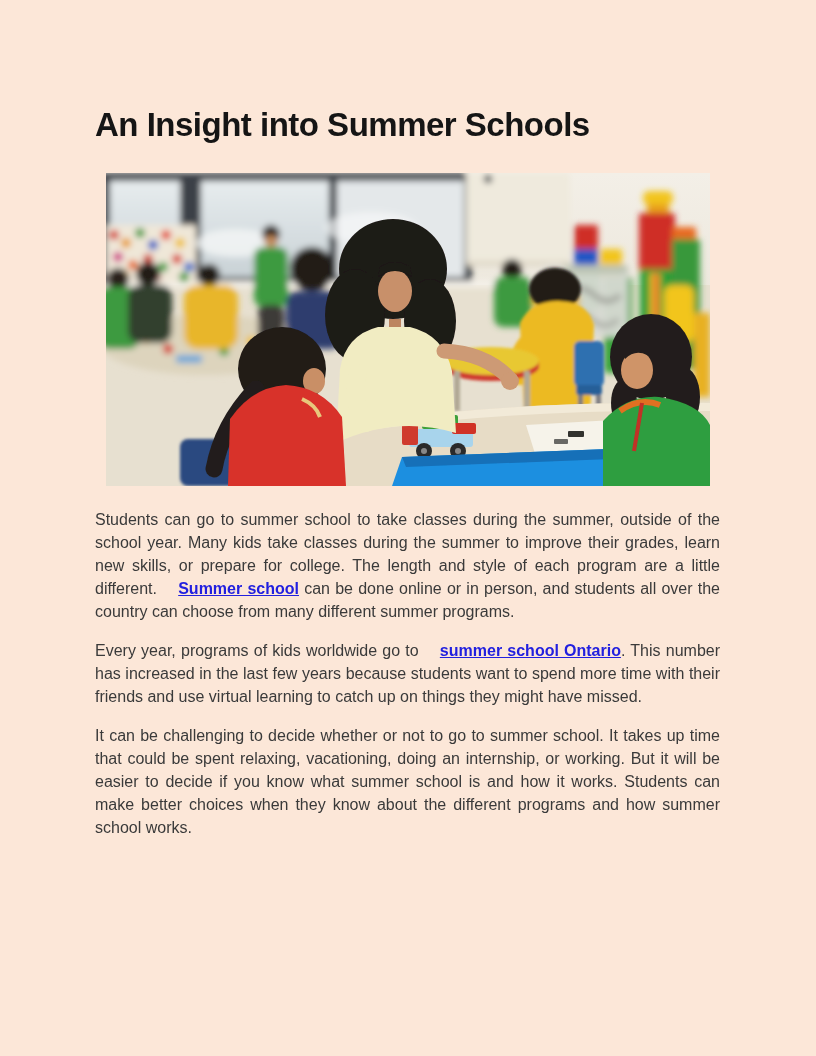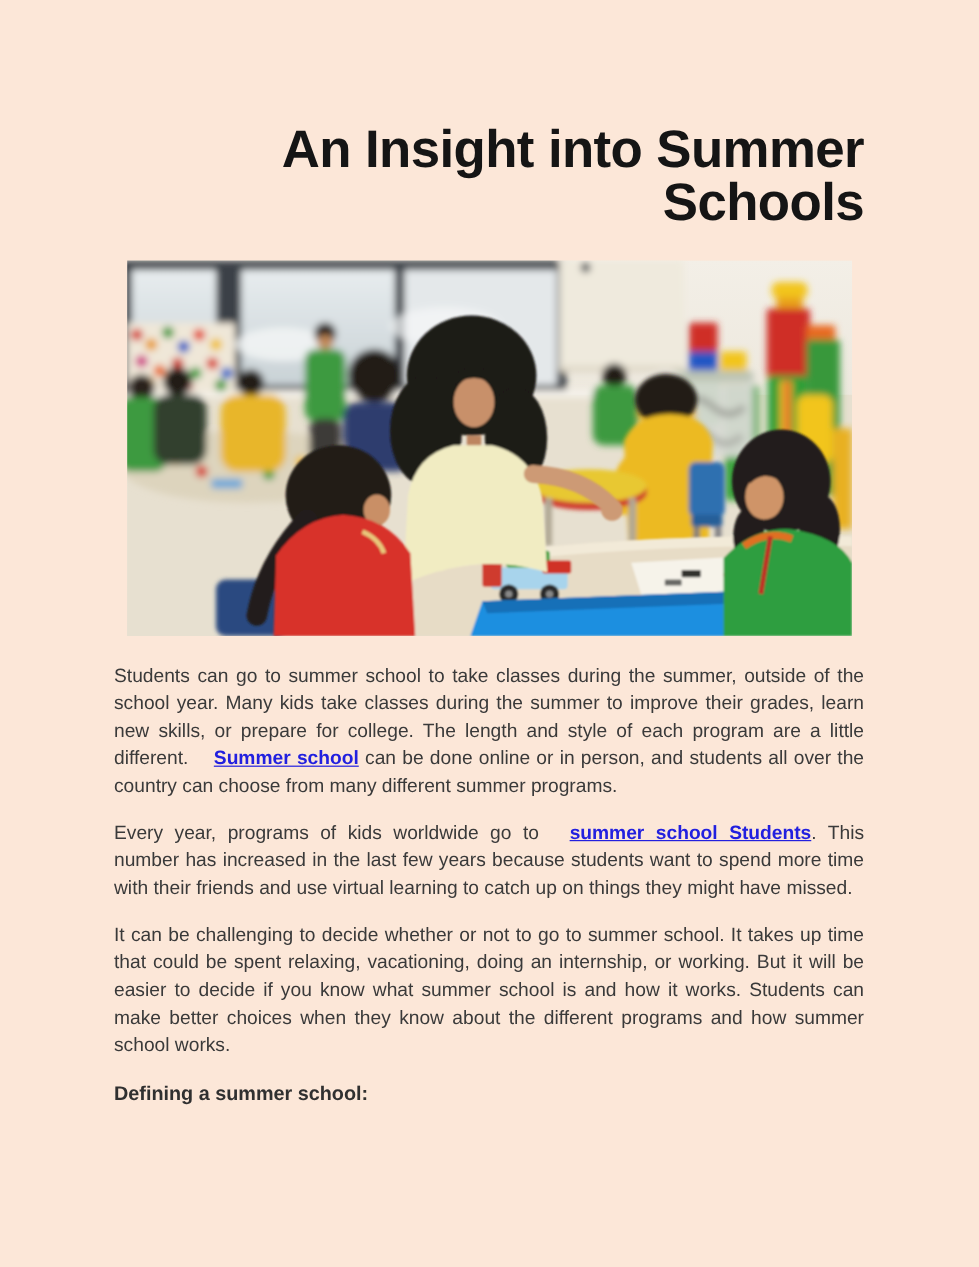--- a/index.html
+++ b/index.html
@@ -16,26 +16,25 @@
     overflow:hidden;
   }
   .page{
     box-sizing:border-box;
     width:816px;height:1056px;
     padding:103px 96px 0 95px;
     position:relative;
   }
   h1.doc-title{
     margin:0 0 26px 0;
-    font-size:44px;
+    font-size:33px;
     line-height:44px;
     font-weight:700;
     letter-spacing:-0.5px;
     color:var(--title-color);
-    text-align:right;
   }
   figure.photo{
     margin:0 0 22px 11px;
     width:604px;height:313px;
     padding:0;
     line-height:0;
   }
   figure.photo svg{display:block;}
   .body-text p{
     margin:0 0 16px 0;
@@ -270,19 +269,18 @@
           <path d="M497 248 q24 -26 56 -24 q40 6 51 28 l0 61 l-107 0 Z" fill="#2f9e3f"></path>
           <path d="M514 238 q20 -14 40 -6" stroke="#e07020" stroke-width="6" fill="none"></path>
           <path d="M536 230 L528 278" stroke="#c03028" stroke-width="4" fill="none"></path>
         </g>
       </g>
     </svg>
   </figure>
 
   <div class="body-text">
       <p><span>Students can go to summer school to take classes during the summer, outside of the school year. Many kids take classes during the summer to improve their grades, learn new skills, or prepare for college. The length and style of each program are a little different. </span><a href="#">Summer school</a><span> can be done online or in person, and students all over the country can choose from many different summer programs.</span></p>
-      <p><span>Every year, programs of kids worldwide go to </span><a href="#">summer school Students</a><span>. This number has increased in the last few years because students want to spend more time with their friends and use virtual learning to catch up on things they might have missed.</span></p>
+      <p><span>Every year, programs of kids worldwide go to </span><a href="#">summer school Ontario</a><span>. This number has increased in the last few years because students want to spend more time with their friends and use virtual learning to catch up on things they might have missed.</span></p>
       <p><span>It can be challenging to decide whether or not to go to summer school. It takes up time that could be spent relaxing, vacationing, doing an internship, or working. But it will be easier to decide if you know what summer school is and how it works. Students can make better choices when they know about the different programs and how summer school works.</span></p>
     </div>
 
-  <h2 class="sub-heading">Defining a summer school:</h2>
 
 </div>
 
 </body></html>

